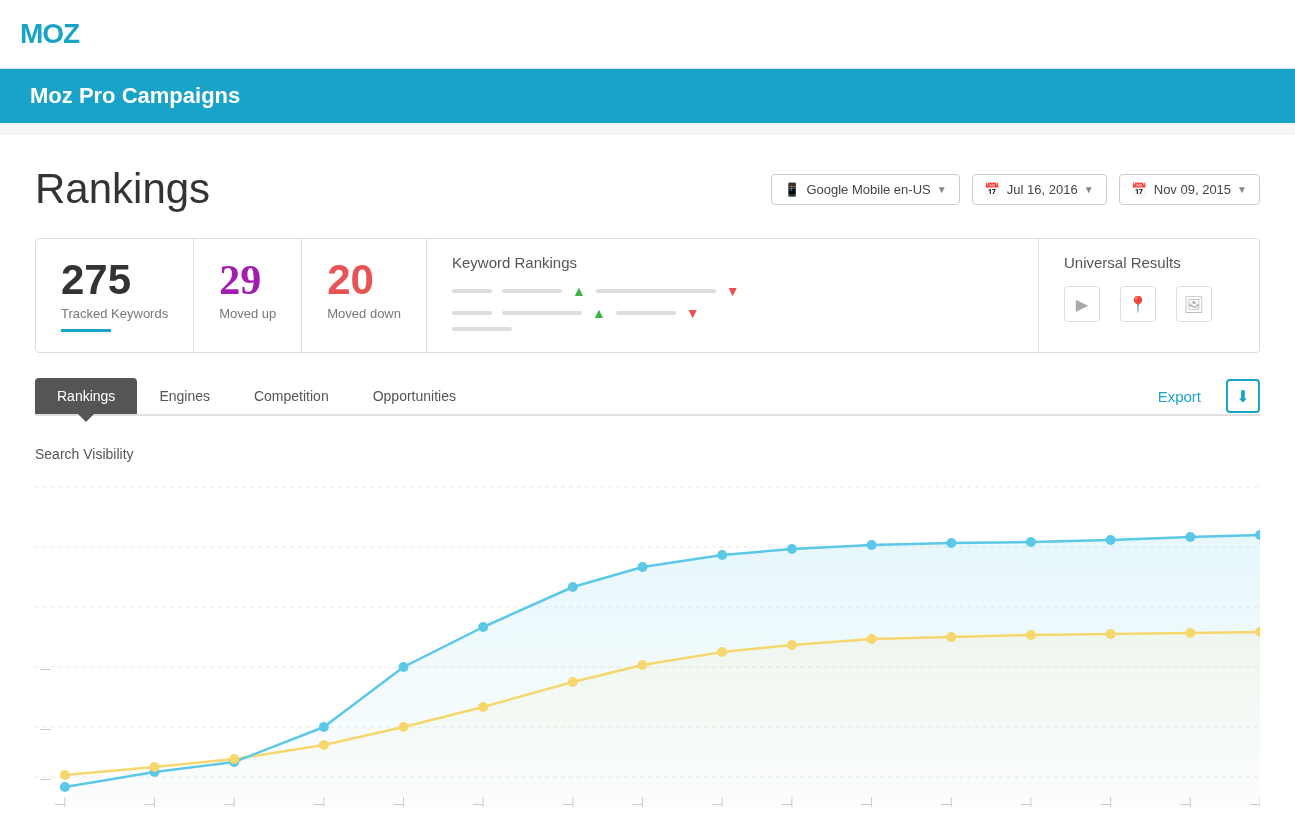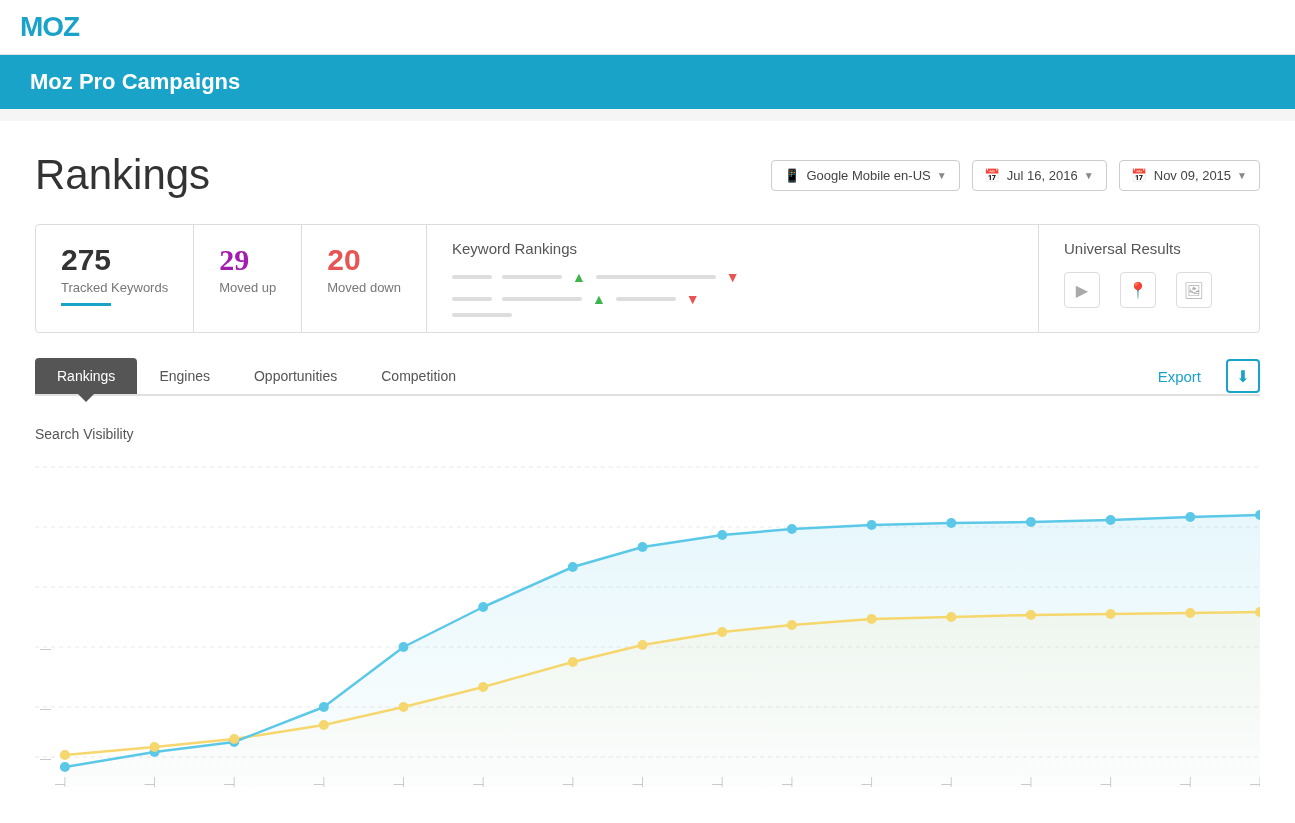--- a/index.html
+++ b/index.html
@@ -3,21 +3,21 @@
   <meta charset="utf-8">
   <style>
     * { box-sizing: border-box; margin: 0; padding: 0; }
     body { font-family: 'Helvetica Neue', Arial, sans-serif; background: #f5f5f5; }
 
     
     .top-nav {
       background: #fff;
       border-bottom: 1px solid #e0e0e0;
       padding: 10px 20px;
-      height: 55px;
+      height: 69px;
       display: flex;
       align-items: center;
     }
     .moz-logo {
       font-size: 28px;
       font-weight: 900;
       color: #1aa3c8;
       letter-spacing: -1px;
     }
 
@@ -78,21 +78,21 @@
       border-radius: 4px;
       margin-bottom: 25px;
     }
     .stat-card {
       padding: 20px 25px;
       border-right: 1px solid #ddd;
       flex: 0 0 auto;
     }
     .stat-card:last-child { border-right: none; }
     .stat-number {
-      font-size: 30px;
+      font-size: 42px;
       font-weight: 700;
       color: #333;
       line-height: 1;
     }
     .stat-number.green { color: #a21caf; font-family: Liberation Serif, serif; }
     .stat-number.red { color: #e85454; }
     .stat-label {
       font-size: 13px;
       color: #777;
       margin-top: 5px;
@@ -327,22 +327,22 @@
         <div class="ur-icon">📍</div>
         <div class="ur-icon">🖼</div>
       </div>
     </div>
   </div>
 
   <div class="tabs-row">
     <div class="tabs-left">
       <button class="tab-btn active">Rankings</button>
       <button class="tab-btn">Engines</button>
+      <button class="tab-btn">Competition</button>
       <button class="tab-btn">Opportunities</button>
-      <button class="tab-btn">Competition</button>
     </div>
     <button class="export-btn">
       <span>Export</span>
       <div class="export-icon-box">⬇</div>
     </button>
   </div>
 
   <div class="chart-section">
     <div class="chart-label">Search Visibility</div>
     <div class="chart-container">

